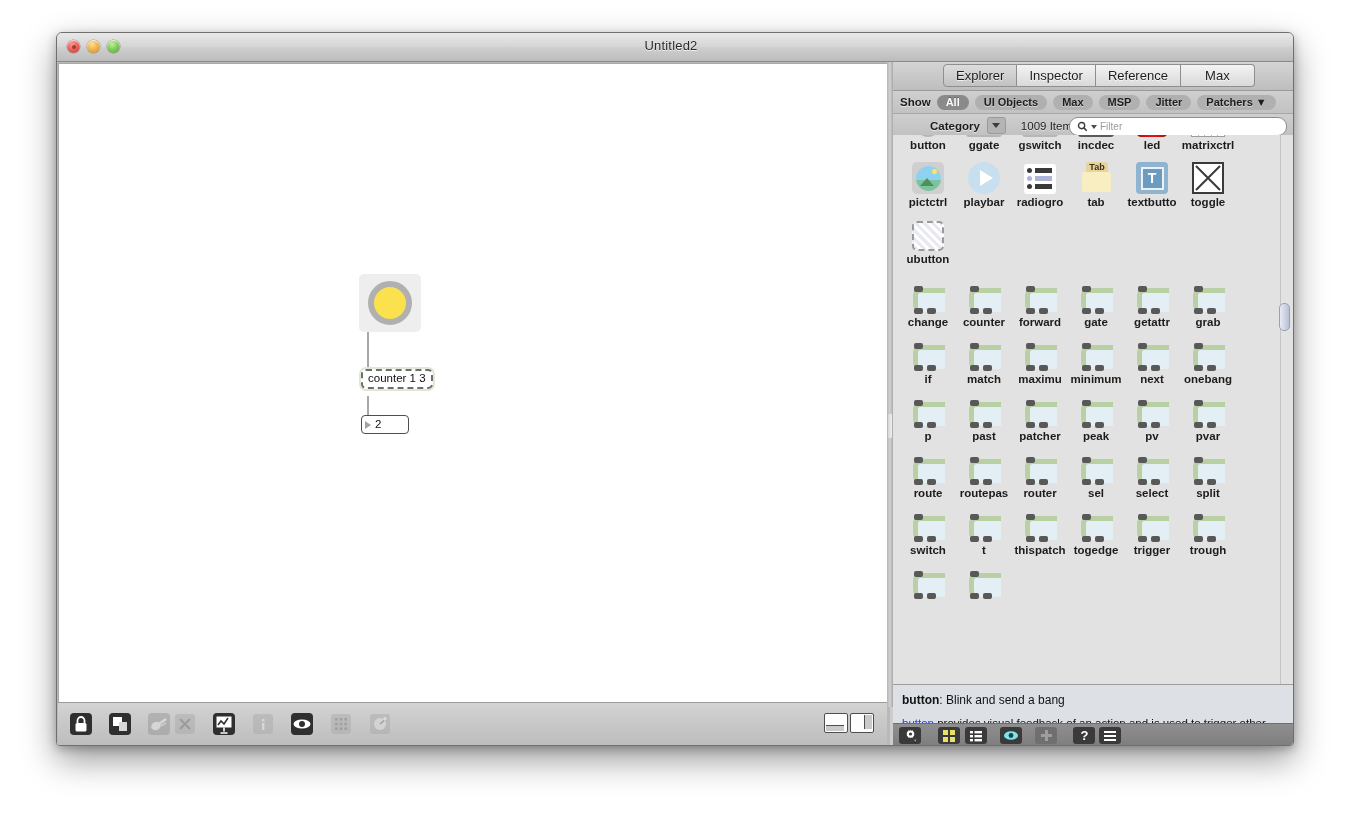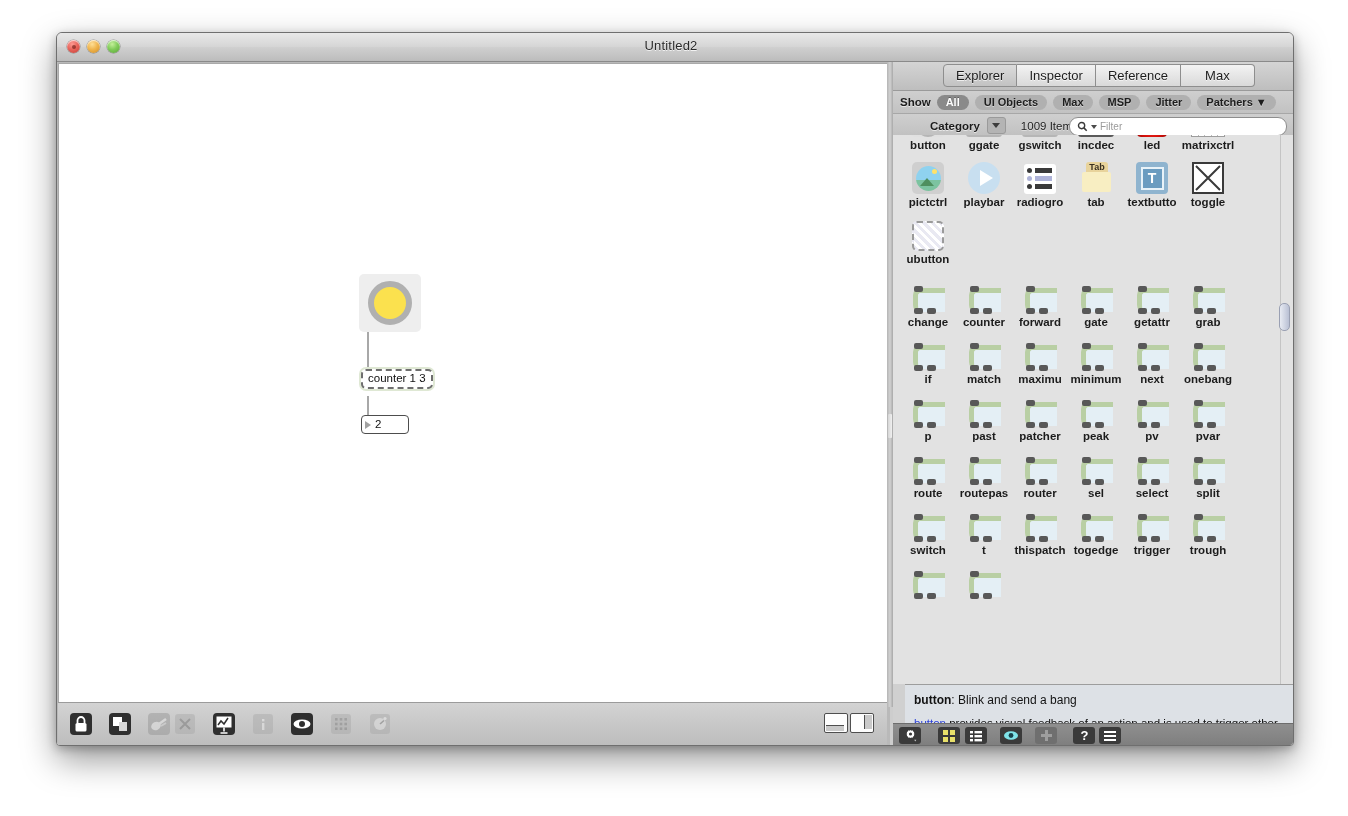--- a/index.html
+++ b/index.html
@@ -182,21 +182,21 @@
     position:absolute;right:1px;top:0;width:11px;height:549px;background:#e2e2e2;
     border-left:1px solid #c4c4c4;
   }
   .palscroll-thumb{
     position:absolute;right:2px;top:168px;width:9px;height:26px;border-radius:5px;
     background:linear-gradient(to right,#e8ebf3,#b9c0d4);border:1px solid #9aa0b3;
   }
 
   
   .descpane{
-    position:absolute;left:12px;top:622px;width:400px;height:39px;
+    position:absolute;left:0;top:622px;width:400px;height:39px;
     background:#dde1e6;border-top:1px solid #9d9d9d;padding:8px 22px 0 9px;box-sizing:border-box;
   }
   .desc1{font-size:12px;color:#121212;line-height:15px;}
   .desc1 b{font-weight:bold;}
   .desc2{font-size:11.5px;color:#121212;line-height:13px;margin-top:9px;}
   .desc2 a{color:#2a3fd8;text-decoration:underline;}
 
   .sbtoolbar{
     position:absolute;left:0;top:661px;width:400px;height:22px;
     background:linear-gradient(to bottom,#8f8f8f,#7e7e7e);

